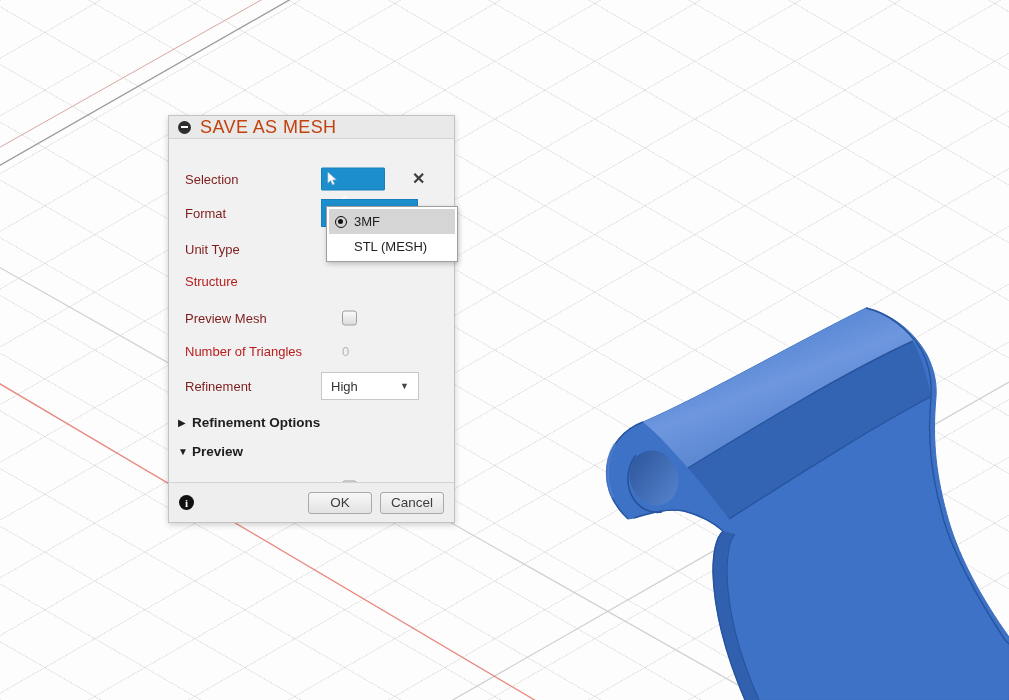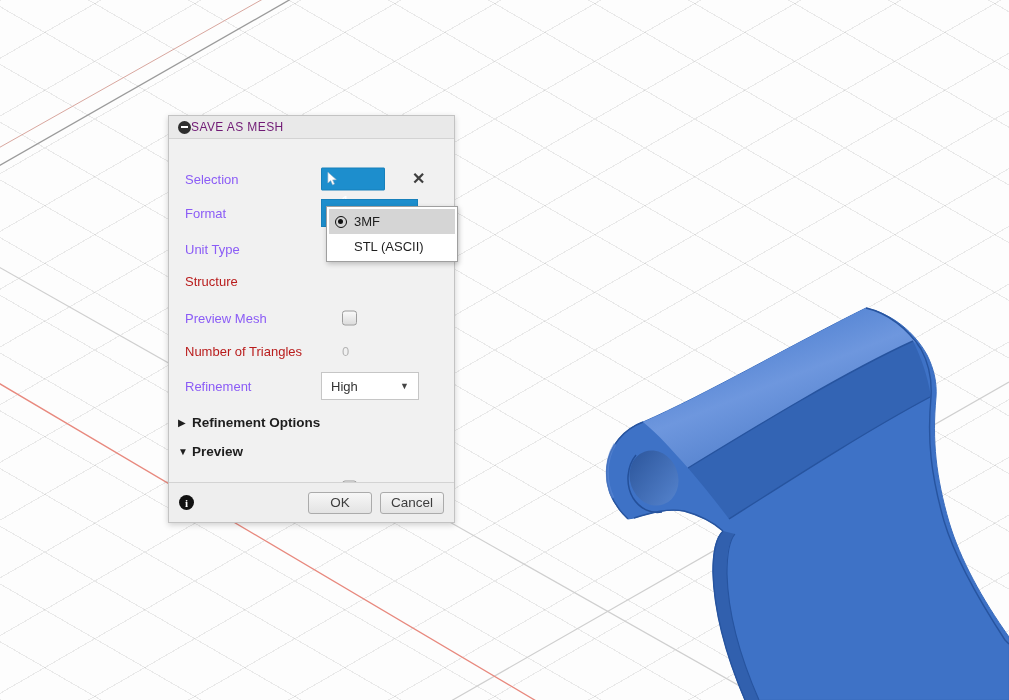--- a/index.html
+++ b/index.html
@@ -15,26 +15,26 @@
 
   
   .dialog{position:absolute;left:168px;top:115px;width:287px;height:408px;
     background:#f1f1f1;border:1px solid #c3c3c3;box-sizing:border-box;
     box-shadow:0 2px 6px rgba(0,0,0,0.18);z-index:5;}
   .titlebar{height:22px;background:#e9e9e9;border-bottom:1px solid #d3d3d3;
     display:flex;align-items:center;padding-left:9px;}
   .grip-icon{width:13px;height:13px;border-radius:50%;background:#2e2e2e;position:relative;
     flex:0 0 13px;}
   .grip-icon::after{content:"";position:absolute;left:3px;top:5.5px;width:7px;height:2px;background:#fff;}
-  .dlg-title{font-size:12px;color:#701a75;letter-spacing:0.4px;}
+  .dlg-title{margin-left:9px;font-size:18px;color:#c2410c;letter-spacing:0.4px;}
 
   .dlg-body{position:relative;height:345px;}
   .row{position:absolute;left:16px;right:10px;height:0;display:block;}
   .row .lbl{position:absolute;left:0;top:0;transform:translateY(-50%);
-    font-size:13px;color:#8b5cf6;white-space:nowrap;}
+    font-size:13px;color:#7f1d1d;white-space:nowrap;}
   .row .lbl.disabled{color:#b91c1c;}
   .row .ctrl{position:absolute;left:136px;top:0;transform:translateY(-50%);}
 
   .sel-btn{width:64px;height:23px;background:#1d8ecd;border:1px solid #1780bb;border-radius:1px;
     display:flex;align-items:center;padding:0 4px 0 5px;box-sizing:border-box;cursor:default;}
   .sel-btn .txt{color:#fff;font-size:16px;margin-left:4px;border-bottom:1px dashed rgba(255,255,255,0.9);
     white-space:nowrap;overflow:hidden;margin-top:48px;}
   .clear-x{position:absolute;left:227px;top:0;transform:translateY(-50%);
     font-size:16px;font-weight:600;color:#3f3f3f;line-height:1;cursor:default;}
 
@@ -243,17 +243,17 @@
     </div>
   </div>
 
   <div class="menu">
     <div class="menu-item selected">
       <span class="radio"></span>
       <span>3MF</span>
     </div>
     <div class="menu-item">
       <span class="radio-spacer"></span>
-      <span>STL (ASCII)</span>
+      <span>STL (MESH)</span>
     </div>
   </div>
 
 </div>
 
 </body></html>

